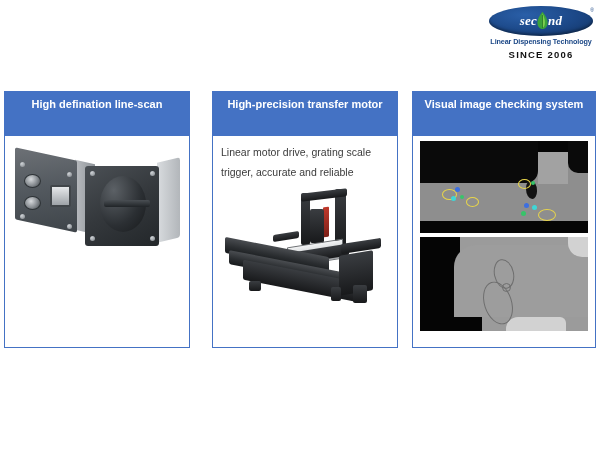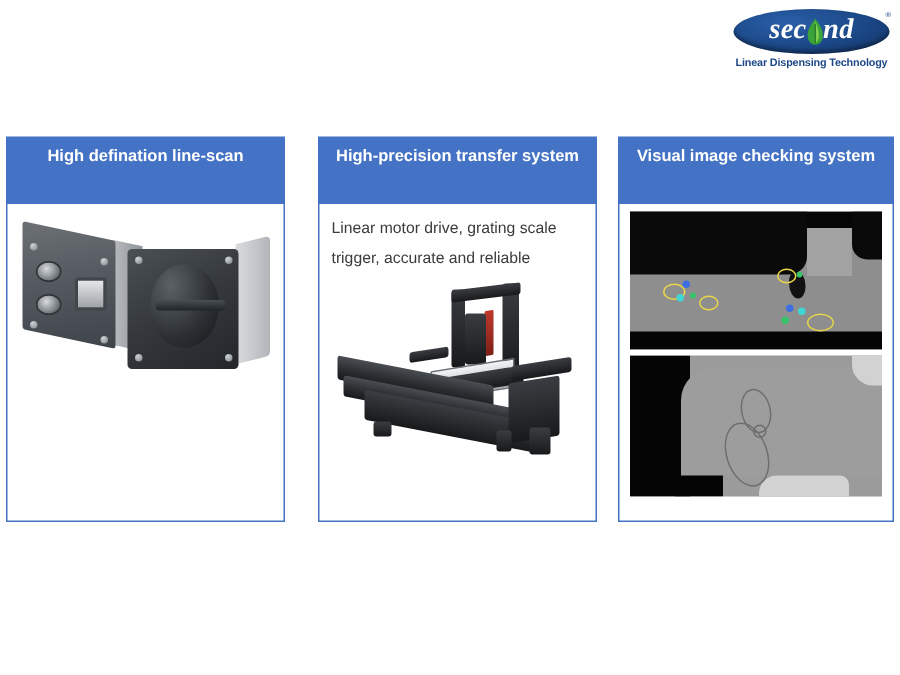--- a/index.html
+++ b/index.html
@@ -33,21 +33,21 @@
     background: radial-gradient(ellipse at 35% 30%, #2a5fa8 0%, #1b4786 55%, #123361 100%);
     box-shadow: inset 0 -2px 3px rgba(0,0,0,.35);
   }
   .logo-word {
     position: absolute;
     left: 0; right: 0; top: 50%;
     transform: translateY(-52%);
     font-family: "Liberation Serif", serif;
     font-style: italic;
     font-weight: bold;
-    font-size: 19px;
+    font-size: 13px;
     color: #ffffff;
     letter-spacing: .2px;
     white-space: nowrap;
   }
   .logo-word .leaf-slot {
     display: inline-block;
     position: relative;
     width: 11px;
     vertical-align: baseline;
   }
@@ -298,20 +298,21 @@
     <span class="logo-tm">®</span>
     <div class="logo-word">
       <span>sec</span><span class="leaf-slot"><svg class="leaf-icon" viewBox="0 0 11 18">
             <path d="M5.5 0 C8.8 4.2 10.6 7.6 10.6 11 C10.6 14.6 8.4 17.3 5.5 17.3 C2.6 17.3 0.4 14.6 0.4 11 C0.4 7.6 2.2 4.2 5.5 0 Z" fill="#3aa33a"></path>
             <path d="M5.5 1.6 C7.2 5.2 7.9 8.0 7.9 11 C7.9 13.6 6.9 15.6 5.5 16.2 Z" fill="#7fcf52"></path>
             <path d="M5.5 3.4 L5.5 16.4" stroke="#1f6b1f" stroke-width="0.7" fill="none"></path>
           </svg></span><span>nd</span>
     </div>
   </div>
   <div class="logo-tagline">Linear Dispensing Technology</div>
+  <div class="logo-since">SINCE 2006</div>
 </div>
 
 <div class="card" id="card-1">
   <div class="card-header">High defination line-scan</div>
   <div class="card-body">
 
     <div class="cam-scene">
 
       <div class="cam-rear-side"></div>
       <div class="cam-rear"></div>
@@ -329,21 +330,21 @@
       <div class="cam-lens-bar"></div>
       <div class="cam-screw" style="left:85px; top:31px;"></div>
       <div class="cam-screw" style="left:145px; top:31px;"></div>
       <div class="cam-screw" style="left:85px; top:96px;"></div>
       <div class="cam-screw" style="left:145px; top:96px;"></div>
     </div>
   </div>
 </div>
 
 <div class="card" id="card-2">
-  <div class="card-header">High-precision transfer system</div>
+  <div class="card-header">High-precision transfer motor</div>
   <div class="card-body">
     <div class="card-text">Linear motor drive, grating scale trigger, accurate and reliable</div>
 
     <div class="stage-scene">
 
       <div class="st-dark" style="left:88px; top:8px; width:9px; height:52px;"></div>
       <div class="st-dark" style="left:122px; top:4px; width:11px; height:62px;"></div>
       <div class="st-dark" style="left:88px; top:6px; width:46px; height:8px; transform:skewY(-7deg);"></div>
       <div class="st-red" style="left:110px; top:22px; width:6px; height:30px; transform:skewY(-8deg);"></div>
       <div class="st-dark" style="left:97px; top:24px; width:14px; height:34px;"></div>

